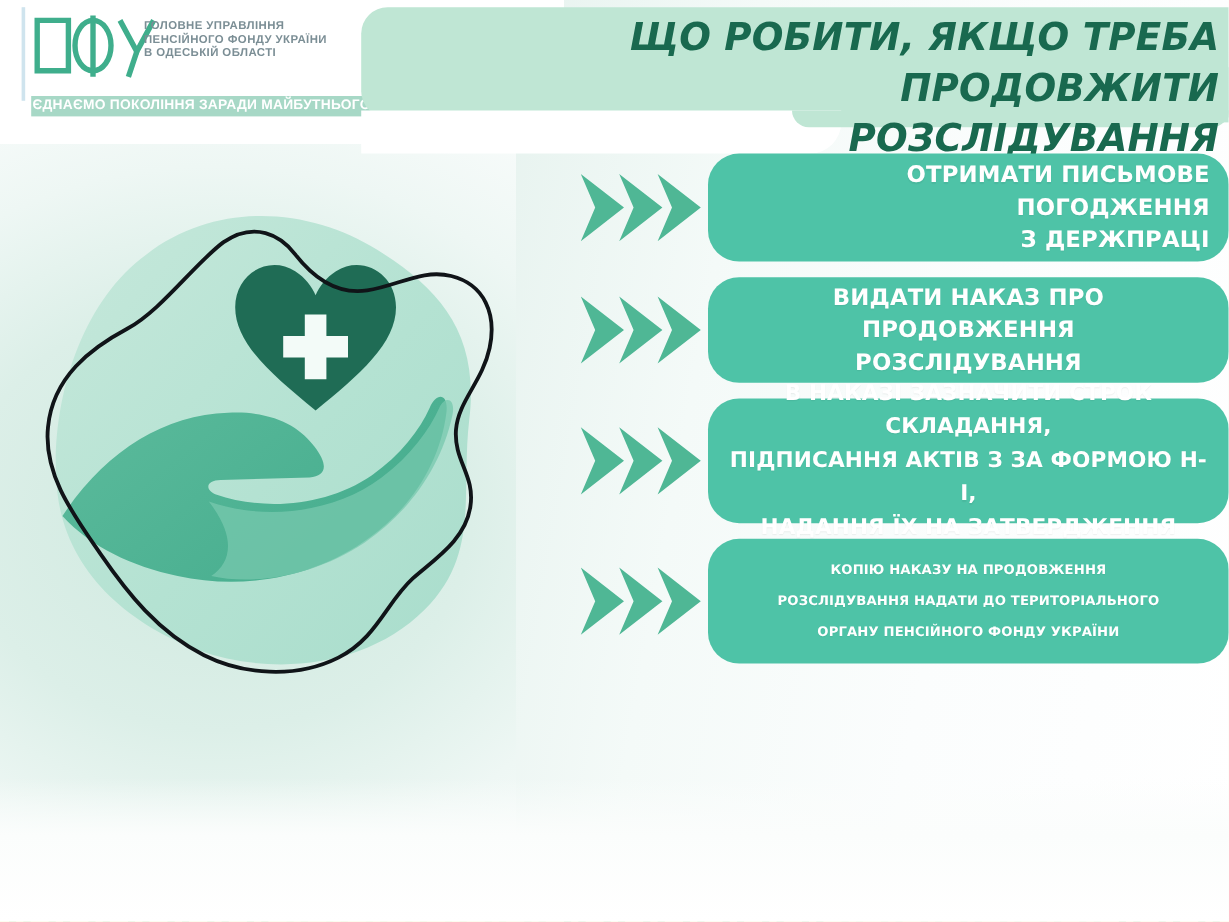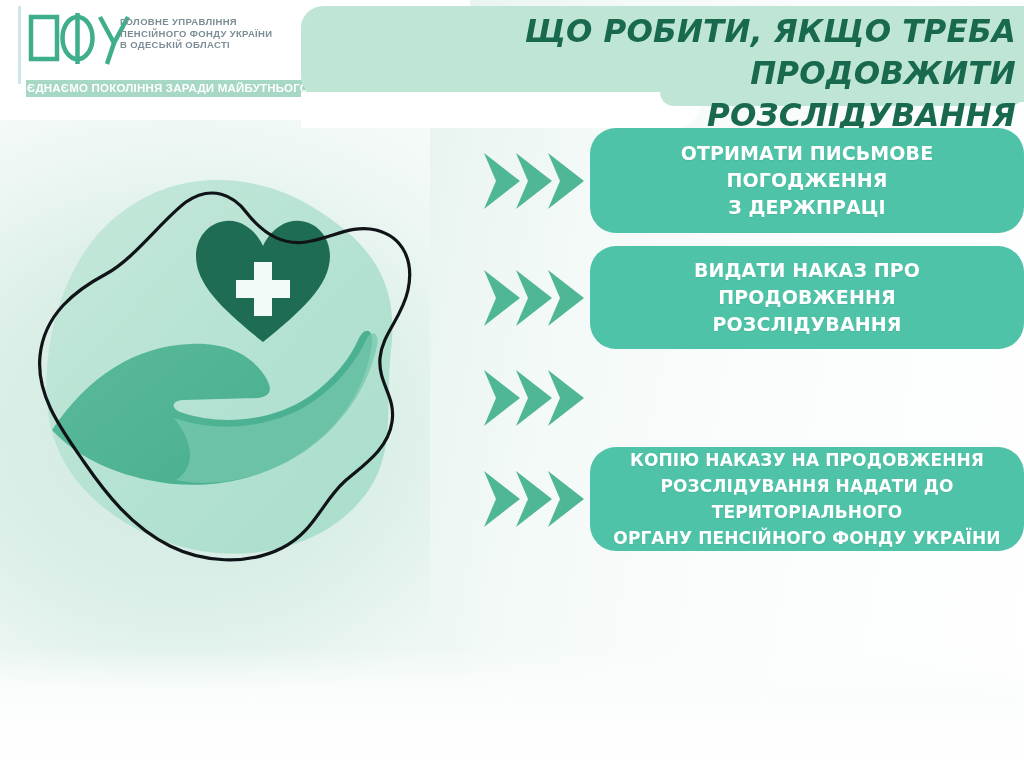--- a/index.html
+++ b/index.html
@@ -156,24 +156,24 @@
     font-weight: 700;
     letter-spacing: 0.1px;
     display: flex;
     align-items: center;
     justify-content: center;
     box-sizing: border-box;
     padding: 10px 16px;
     white-space: pre-line;
     text-shadow: 0 1px 1px rgba(0,0,0,0.06);
   }
-  .card.c1 { height: 105px; font-size: 19px; line-height: 27px; }
-  .card.c2 { height: 103px; font-size: 19px; line-height: 27px; }
+  .card.c1 { height: 90px; font-size: 19px; line-height: 27px; text-align: right; }
+  .card.c2 { height: 88px; font-size: 19px; line-height: 27px; }
   .card.c3 { height: 104px; font-size: 18px; line-height: 28px; }
-  .card.c4 { height: 104px; font-size: 17px; line-height: 26px; }
+  .card.c4 { height: 104px; font-size: 11px; line-height: 26px; }
 
   
   .people {
     position: absolute;
     left: 0; bottom: 0; width: 1024px; height: 72px;
   }
 </style>
 </head>
 <body>
 
@@ -285,20 +285,23 @@
     <div class="step-row">
       <div class="arrows">
         <svg viewBox="0 0 110 72" width="110" height="72">
           <g fill="#4fb795">
             <path d="M4,8 L40,36 L4,64 L16,36 Z"></path>
             <path d="M36,8 L72,36 L36,64 L48,36 Z"></path>
             <path d="M68,8 L104,36 L68,64 L80,36 Z"></path>
           </g>
         </svg>
       </div>
+      <div class="card c3">В НАКАЗІ ЗАЗНАЧИТИ СТРОК СКЛАДАННЯ,
+ПІДПИСАННЯ АКТІВ З ЗА ФОРМОЮ Н-І,
+НАДАННЯ ЇХ НА ЗАТВЕРДЖЕННЯ</div>
     </div>
 
     <div class="step-row">
       <div class="arrows">
         <svg viewBox="0 0 110 72" width="110" height="72">
           <g fill="#4fb795">
             <path d="M4,8 L40,36 L4,64 L16,36 Z"></path>
             <path d="M36,8 L72,36 L36,64 L48,36 Z"></path>
             <path d="M68,8 L104,36 L68,64 L80,36 Z"></path>
           </g>

